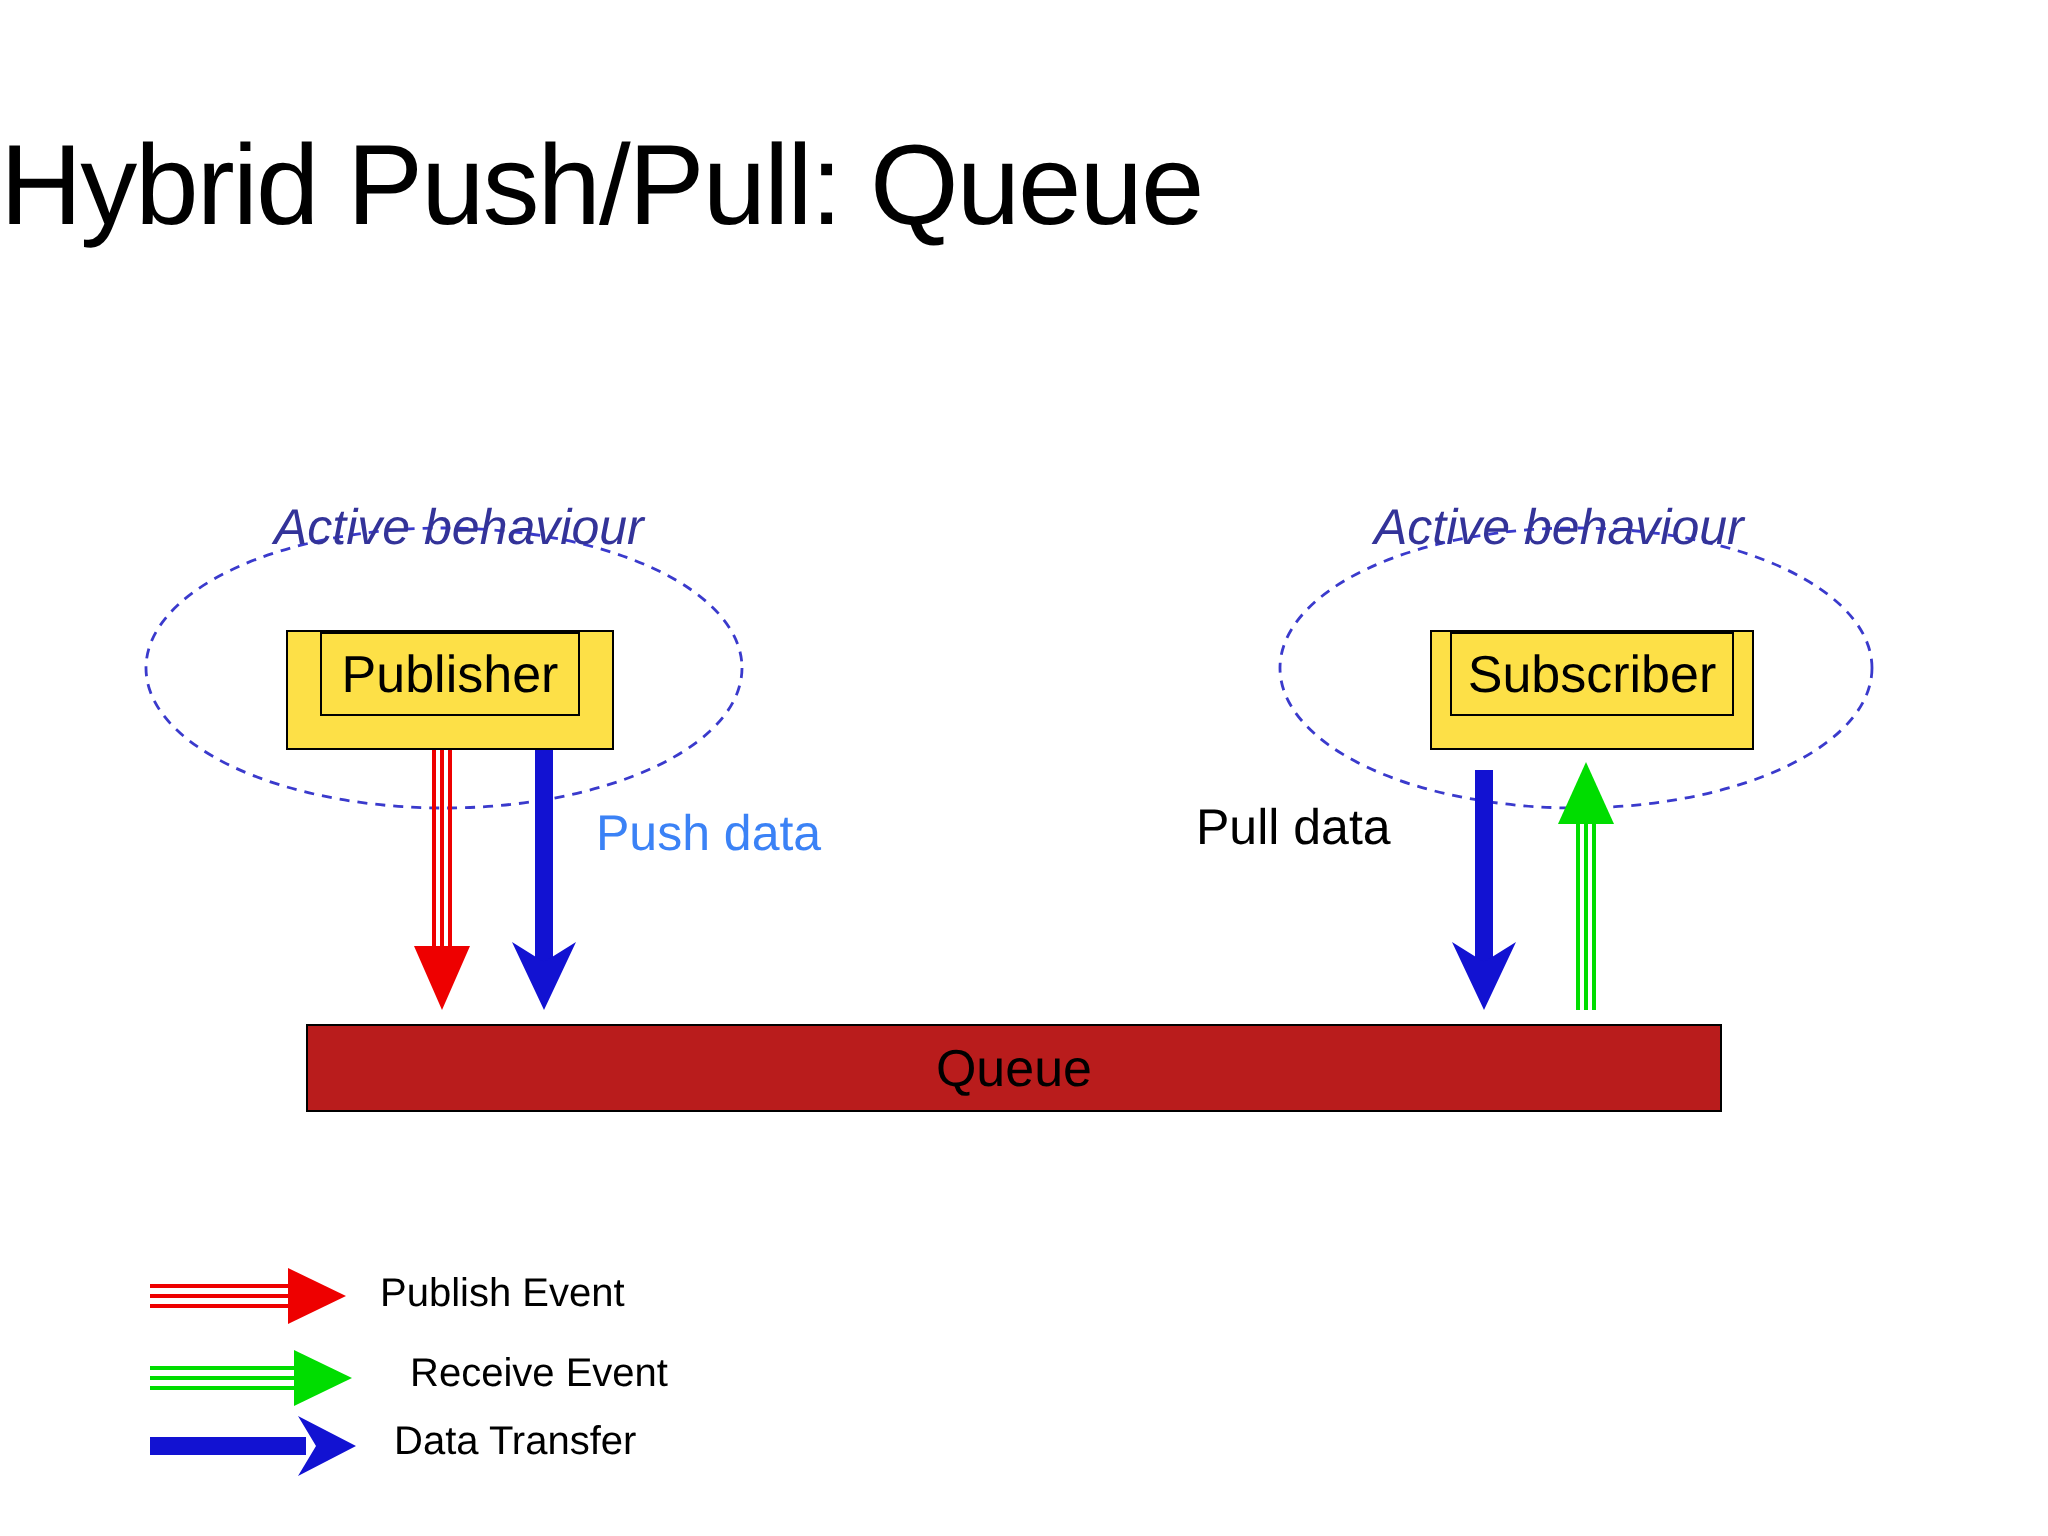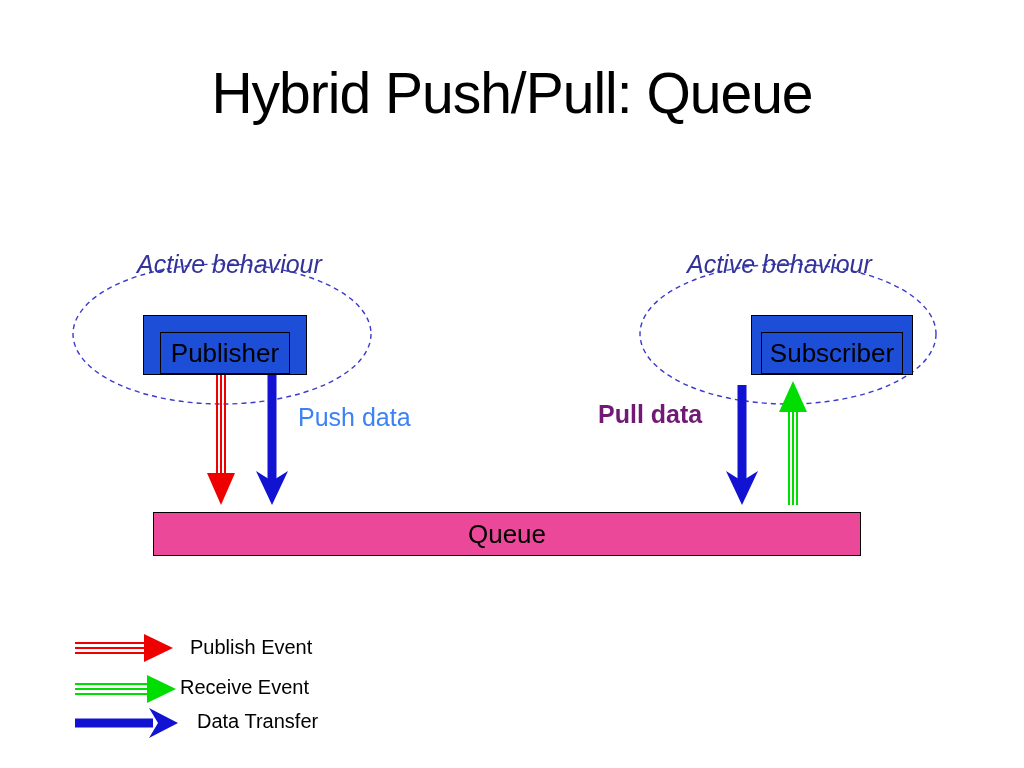--- a/index.html
+++ b/index.html
@@ -3,41 +3,41 @@
 <meta charset="utf-8">
 <style>
   html,body{margin:0;padding:0;}
   body{
     width:1024px;height:768px;background:#ffffff;overflow:hidden;
     font-family:"Liberation Sans","DejaVu Sans",sans-serif;
   }
   .slide{position:relative;width:1024px;height:768px;background:#ffffff;}
   .diagram-svg{position:absolute;left:0;top:0;width:1024px;height:768px;}
   .page-title{
-    position:absolute;left:0;top:60px;width:1024px;text-align:center;
+    position:absolute;left:0;top:60px;width:1024px;
     font-size:57px;color:#000000;letter-spacing:-1px;white-space:nowrap;
   }
   .group-label{
     position:absolute;font-size:25px;font-style:italic;white-space:nowrap;margin-top:23px;
   }
   .arrow-label{
     position:absolute;font-size:25px;white-space:nowrap;
   }
   .node-box{
-    position:absolute;background:#1d4ed8;border:1.5px solid #000000;
-    display:flex;align-items:flex-end;justify-content:center;box-sizing:border-box;
+    position:absolute;background:#fde047;border:1.5px solid #000000;
+    display:flex;align-items:flex-start;justify-content:center;box-sizing:border-box;
   }
   .node-box-inner{
     border:1.5px solid #000000;box-sizing:border-box;
     display:flex;align-items:center;justify-content:center;
     font-size:26px;color:#000000;white-space:nowrap;
   }
   .queue-box{
     position:absolute;left:153px;top:512px;width:708px;height:44px;
-    background:#ec4899;border:1.6px solid #000000;box-sizing:border-box;
+    background:#b91c1c;border:1.6px solid #000000;box-sizing:border-box;
     display:flex;align-items:center;justify-content:center;
     font-size:26px;color:#000000;
   }
   .legend-label{
     position:absolute;font-size:20px;color:#000000;white-space:nowrap;
   }
 </style>
 </head>
 <body>
 
@@ -88,30 +88,30 @@
 
   <div class="group-label" style="left:137px;top:227px;color:#333399;">Active behaviour</div>
   <div class="group-label" style="left:687px;top:227px;color:#333399;">Active behaviour</div>
 
   <div class="node-box" style="left:143px;top:315px;width:164px;height:60px;">
     <div class="node-box-inner" style="width:130px;height:42px;">
       <span>Publisher</span>
     </div>
   </div>
 
-  <div class="node-box" style="left:715px;top:315px;width:162px;height:60px;margin-left:36px;">
+  <div class="node-box" style="left:715px;top:315px;width:162px;height:60px;">
     <div class="node-box-inner" style="width:142px;height:42px;">
       <span>Subscriber</span>
     </div>
   </div>
 
   <div class="arrow-label" style="left:298px;top:403px;color:#3b82f6;">Push data</div>
-  <div class="arrow-label" style="left:598px;top:400px;color:#701a75;font-weight:bold;">Pull data</div>
+  <div class="arrow-label" style="left:598px;top:400px;color:#000000;">Pull data</div>
 
   <div class="queue-box">
     <span>Queue</span>
   </div>
 
   <div class="legend-label" style="left:190px;top:636px;">Publish Event</div>
-  <div class="legend-label" style="left:180px;top:676px;">Receive Event</div>
+  <div class="legend-label" style="left:205px;top:676px;">Receive Event</div>
   <div class="legend-label" style="left:197px;top:710px;">Data Transfer</div>
 
 </div>
 
 </body></html>

